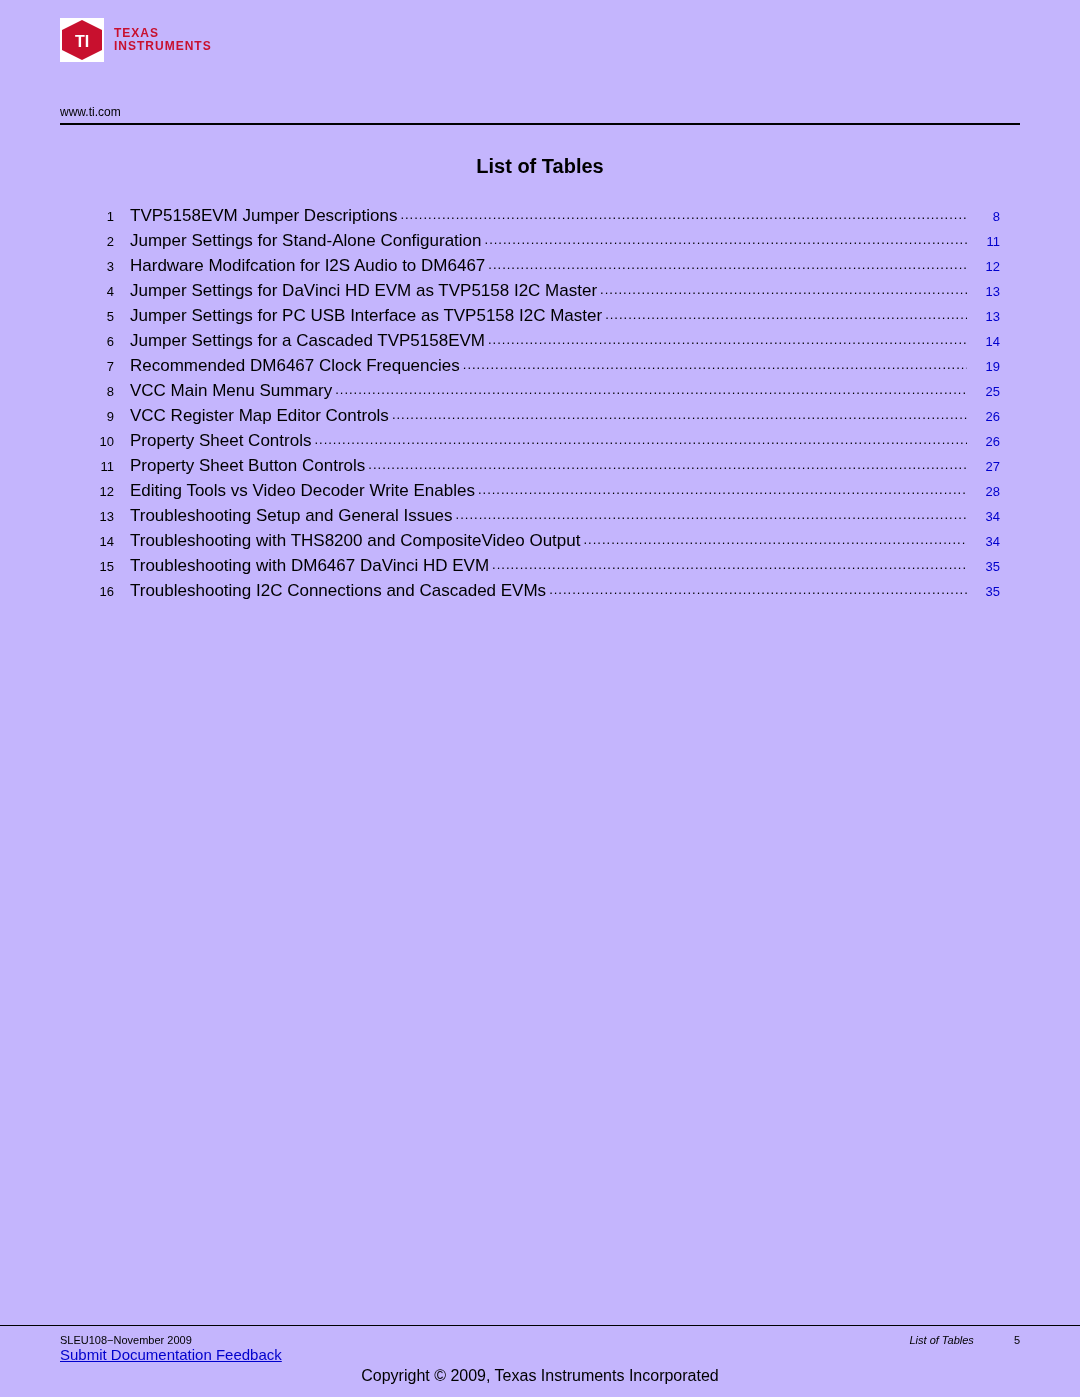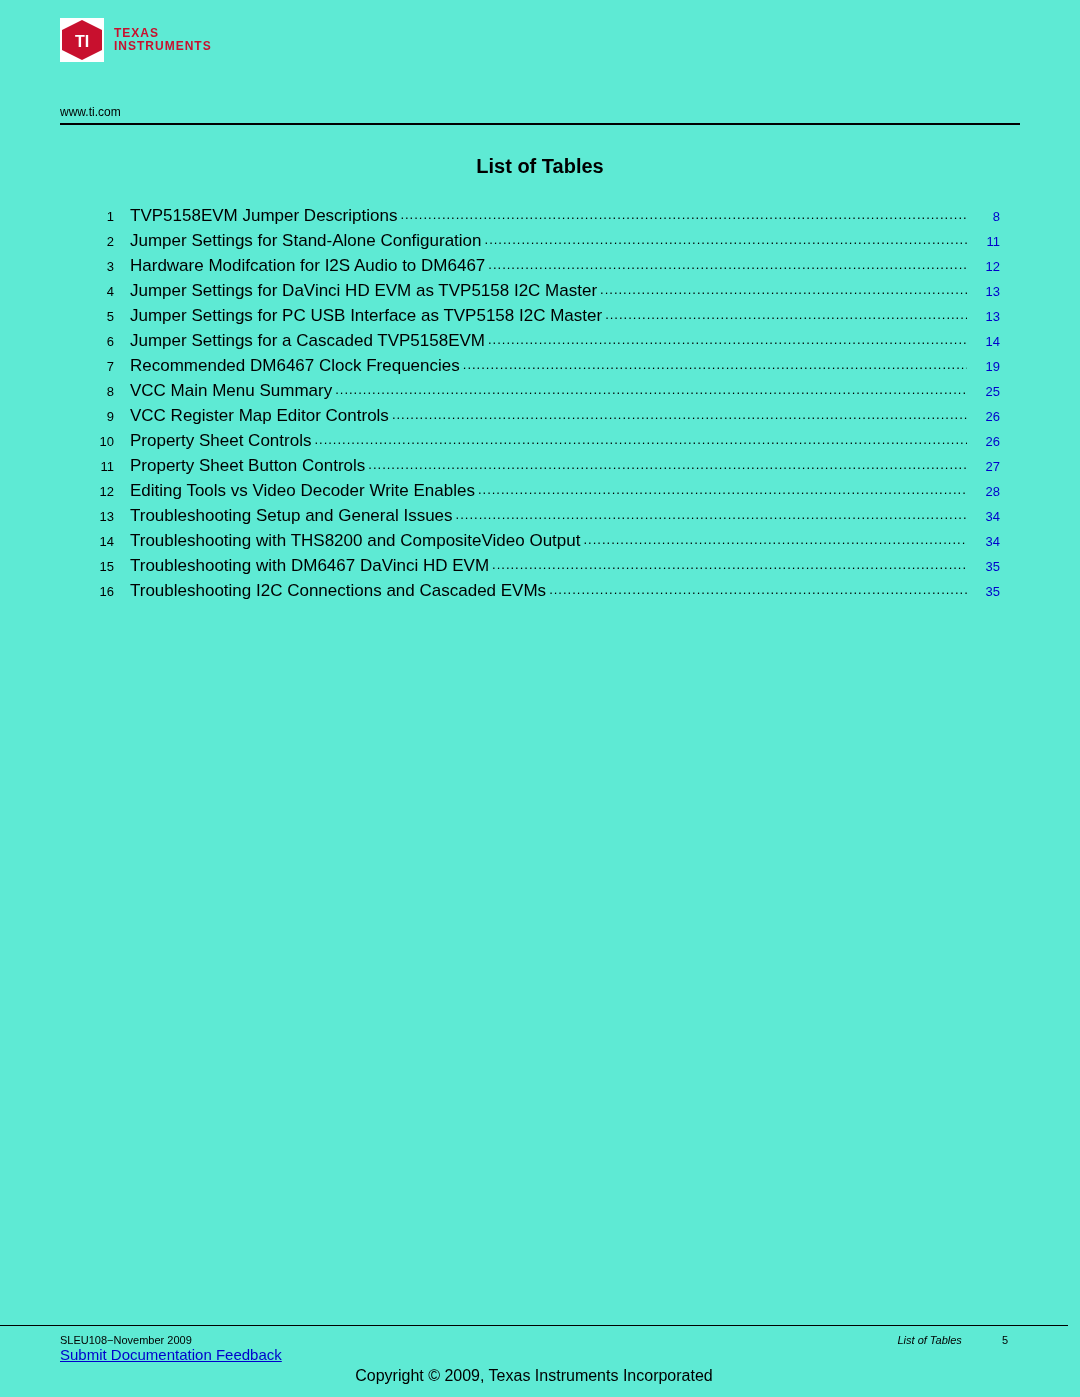--- a/index.html
+++ b/index.html
@@ -10,21 +10,21 @@
       font-size: 14px;
       color: #000;
       width: 1080px;
       min-height: 1397px;
       position: relative;
     }
 
     .page {
       width: 1080px;
       min-height: 1397px;
-      background: #5eead4;
+      background: #c4b5fd;
       position: relative;
       padding: 0;
     }
 
     
     .header {
       padding: 18px 60px 10px 60px;
       display: flex;
       align-items: center;
     }
@@ -137,21 +137,21 @@
       font-size: 13px;
       letter-spacing: 1px;
       color: #000;
     }
 
     
     .footer {
       position: absolute;
       bottom: 0;
       left: 0;
-      right: 12px;
+      right: 0;
       padding: 8px 60px 12px 60px;
       border-top: 1px solid #000;
     }
 
     .footer-inner {
       display: flex;
       justify-content: space-between;
       align-items: flex-start;
     }
 

